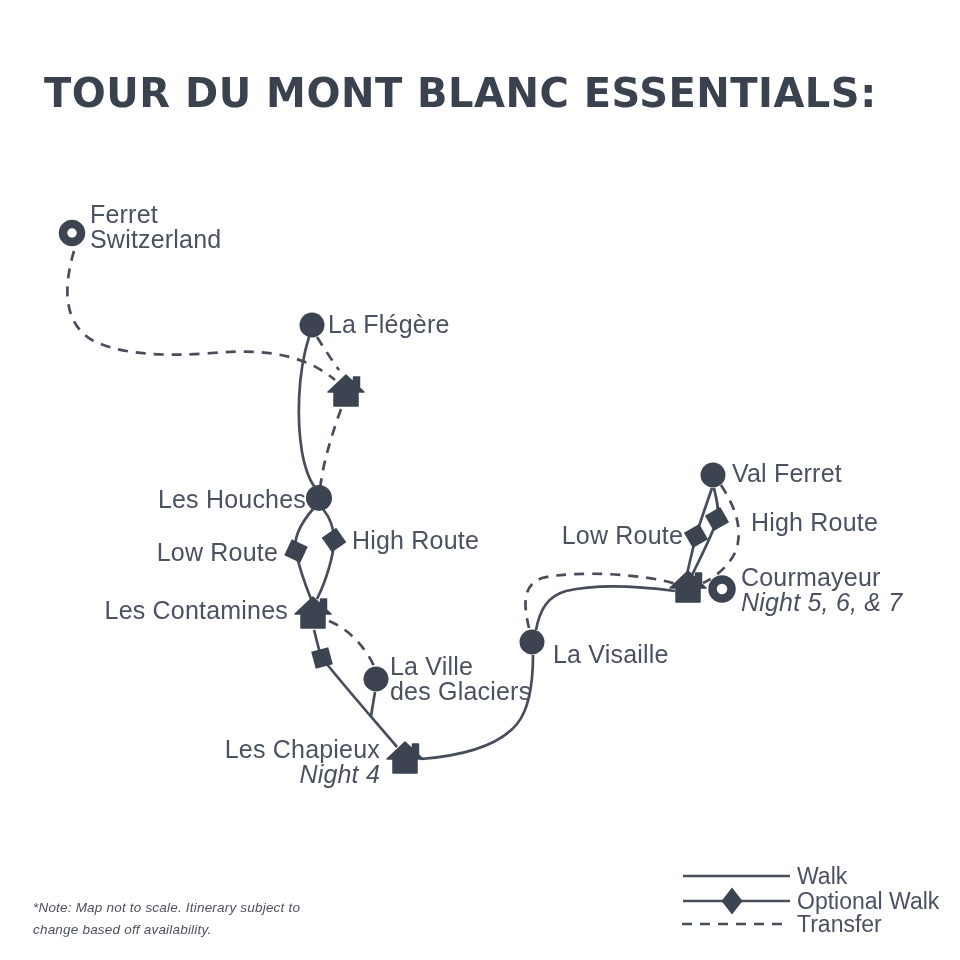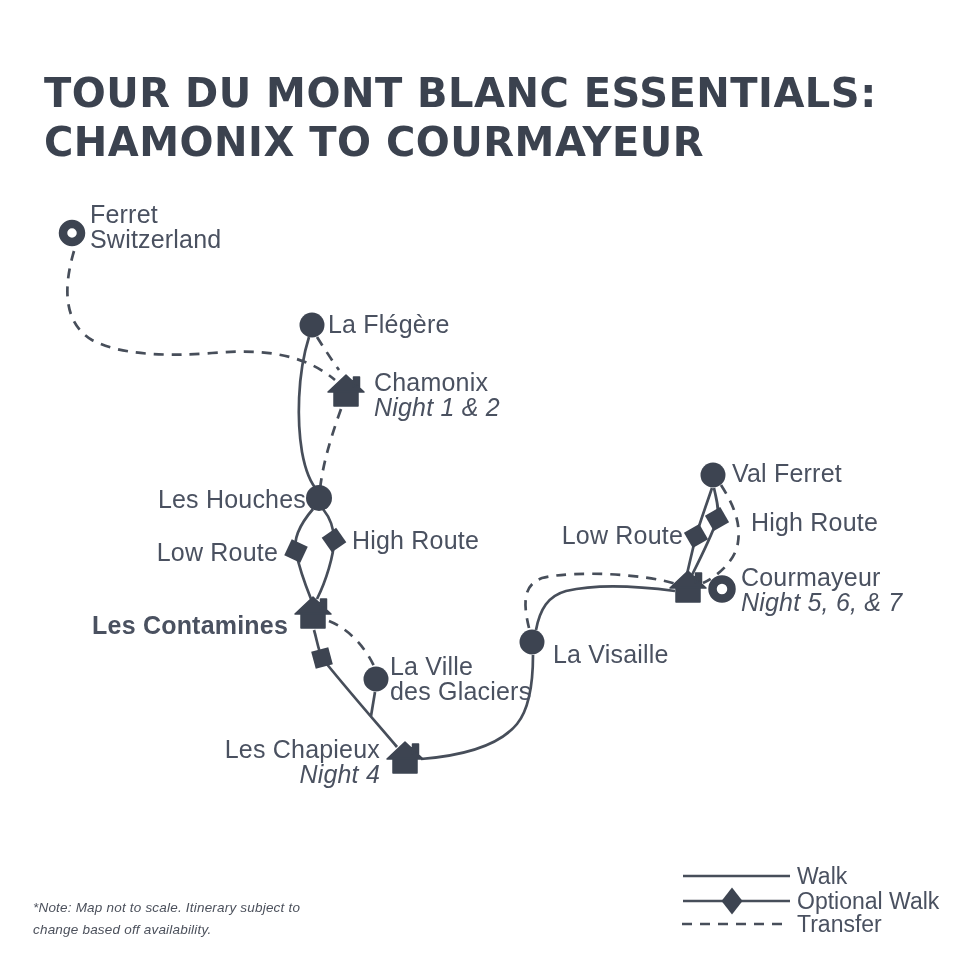--- a/index.html
+++ b/index.html
@@ -85,42 +85,37 @@
     <g fill="none" stroke="#474e5a" stroke-width="2.7">
       <path d="M 683 876 H 790"></path>
       <path d="M 683 901 H 790"></path>
       <path stroke-dasharray="10 8" d="M 682 924 H 789"></path>
     </g>
     <path fill="#3d4451" transform="translate(732,901)" d="M 0 -13.5 L 10.5 0 L 0 13.5 L -10.5 0 Z"></path>
   </svg>
 
   <h1 class="title">
     <span>TOUR DU MONT BLANC ESSENTIALS:</span>
-    <span>CHAMONIX TO COURMAYEUR</span>
   </h1>
 
   <div class="lbl" style="left:90px;top:227px;">
     <span>Ferret</span>
     <span>Switzerland</span>
   </div>
 
   <div class="lbl" style="left:328px;top:324px;">La Flégère</div>
 
-  <div class="lbl" style="left:374px;top:395px;">
-    <span>Chamonix</span>
-    <span class="nights">Night 1 &amp; 2</span>
-  </div>
 
   <div class="lbl rt" style="right:654px;top:499px;">Les Houches</div>
 
   <div class="lbl" style="left:352px;top:540px;">High Route</div>
 
   <div class="lbl rt" style="right:682px;top:552px;">Low Route</div>
 
-  <div class="lbl rt" style="right:672px;top:625px;font-weight:bold;">
+  <div class="lbl rt" style="right:672px;top:610px;">
     <span>Les Contamines</span>
   </div>
 
   <div class="lbl" style="left:390px;top:679px;">
     <span>La Ville</span>
     <span>des Glaciers</span>
   </div>
 
   <div class="lbl rt" style="right:580px;top:762px;">
     <span>Les Chapieux</span>

